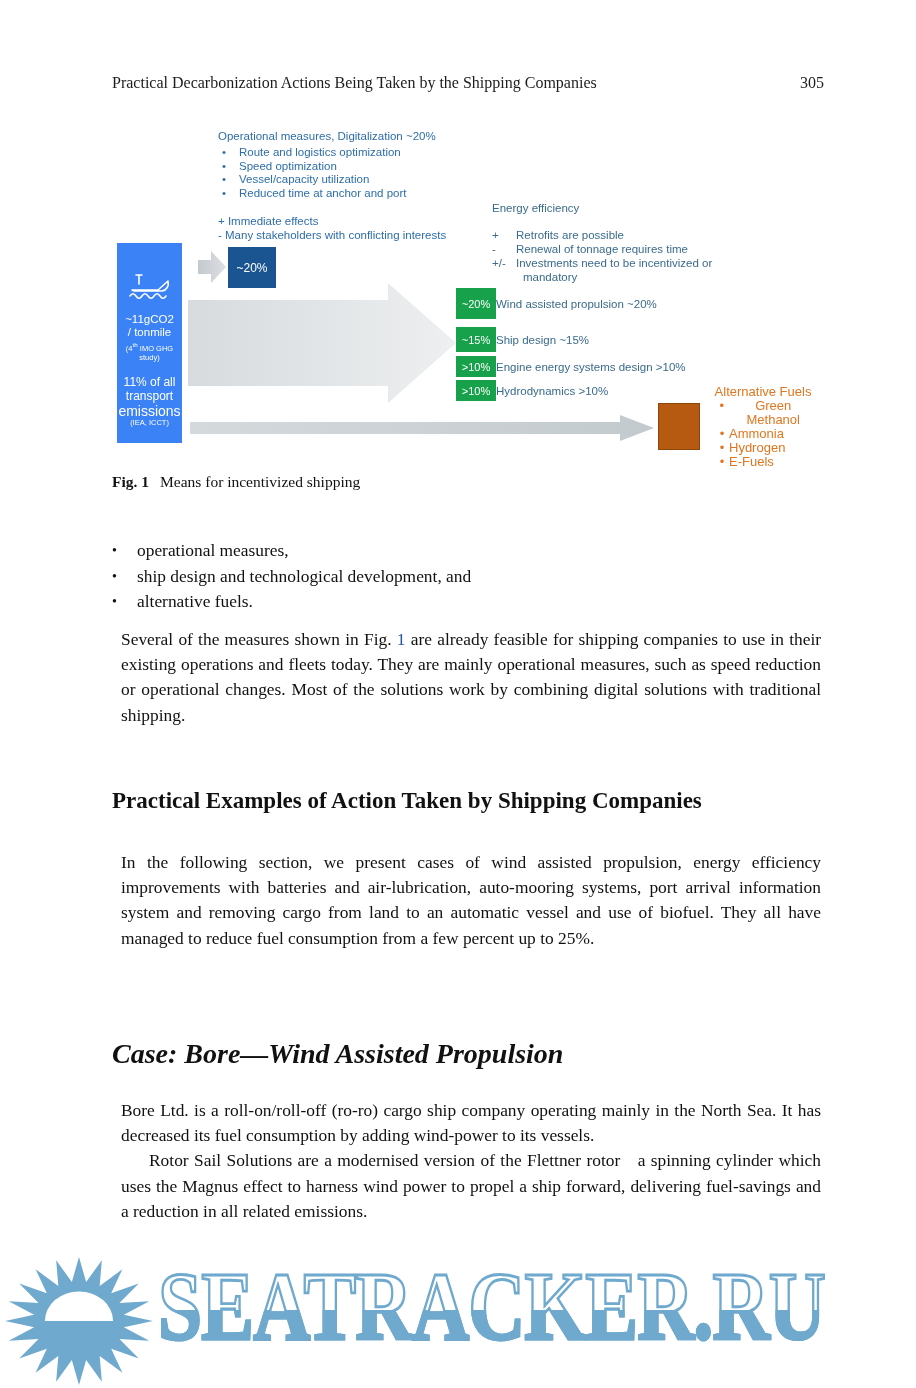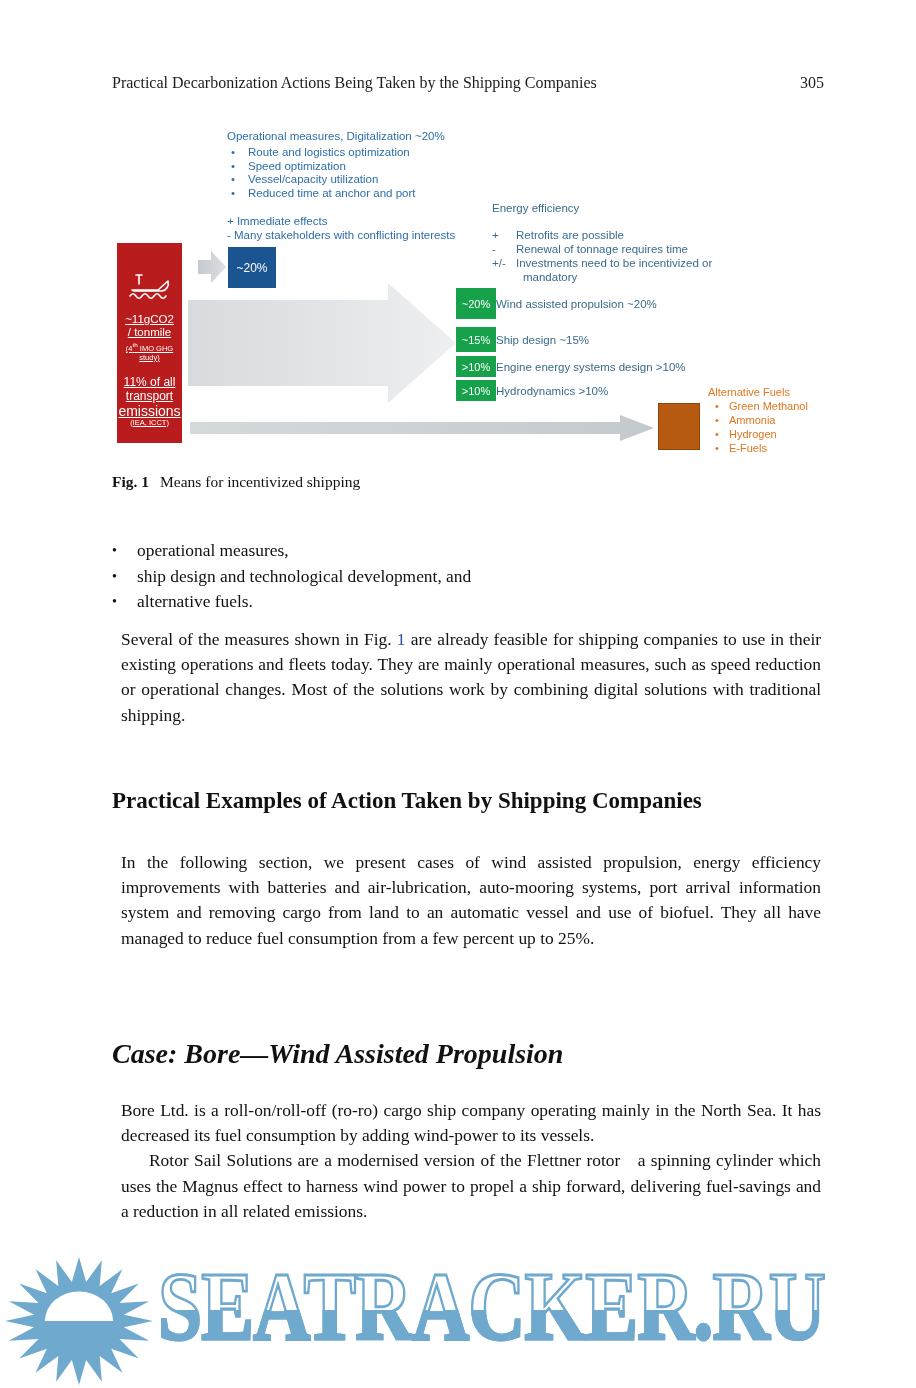--- a/index.html
+++ b/index.html
@@ -7,28 +7,28 @@
           font-family:"Liberation Serif", serif; color:#111111; overflow:hidden; }
 
   
   .runhead { position:absolute; left:112px; top:74px; width:712px; display:flex;
              justify-content:space-between; font-size:16px; color:#1c1c1c; }
 
   
   .figure { position:absolute; left:112px; top:125px; width:702px; height:345px;
             font-family:"Liberation Sans", sans-serif; }
 
-  .ops { position:absolute; left:106px; top:4px; width:280px; color:#2E6EA9; font-size:11.5px;margin-left:9px; }
+  .ops { position:absolute; left:106px; top:4px; width:280px; color:#2E6EA9; font-size:11.5px; }
   .ops-title { line-height:14px; margin-bottom:3px; }
   .ops-row { display:flex; line-height:13.5px; padding-left:4px; }
   .ops-row .b { width:17px; text-align:left; }
   .pros { margin-top:14px; line-height:14px; }
 
   .ship-box { position:absolute; left:5px; top:118px; width:65px; height:200px;
-              background:#b91c1c; color:#ffffff; text-align:center;text-decoration:underline; }
+              background:#3b82f6; color:#ffffff; text-align:center; }
   .ship-box svg { display:block; margin:26px auto 0 auto; }
   .sb-mid  { font-size:11.5px; line-height:13px; margin-top:10px; }
   .sb-note { font-size:7.5px; line-height:9px; margin-top:1px; }
   .sb-strong { font-size:12px; line-height:14px; margin-top:13px; }
   .sb-emis { font-size:14px; line-height:11px; margin-top:3px; }
 
   .arrow-svg { position:absolute; }
   .blue-box { position:absolute; left:116px; top:122px; width:48px; height:41px; background:#1B5591;
               color:#ffffff; display:flex; align-items:center; justify-content:center; font-size:12px; }
 
@@ -41,21 +41,21 @@
 
   .ee-row { position:absolute; left:344px; display:flex; align-items:center; }
   .ee-val { width:40px; height:100%; background:#17A14B; color:#ffffff; display:flex;
             align-items:center; justify-content:center; font-size:11px; flex:0 0 40px; }
   .ee-label { margin-left:0; color:#3A6B8C; font-size:11.5px; white-space:nowrap; }
   .row1 { top:163px; height:31px; } .row2 { top:202px; height:25px;text-align:center; }
   .row3 { top:231px; height:21px; } .row4 { top:255px; height:21px; }
 
   .orange-box { position:absolute; left:546px; top:278px; width:42px; height:47px;
                 background:#B55A10; border:1px solid #8F4708; box-sizing:border-box; }
-  .alt { position:absolute; left:596px; top:260px; width:110px; color:#E0761F; font-size:11px; }
+  .alt { position:absolute; left:596px; top:260px; width:110px; color:#E0761F; font-size:13px;text-align:center; }
   .alt-title { line-height:14px; }
   .alt-row { display:flex; line-height:14px; padding-left:7px; }
   .alt-row .b { width:14px; }
 
   
   .caption { position:absolute; left:112px; top:473px; font-size:15.5px; }
   .caption .lbl { font-weight:bold; margin-right:11px;text-align:right; }
 
   .blist { position:absolute; left:112px; top:538px; width:700px; font-size:17.4px; }
   .blist-row { display:flex; line-height:25.5px; }

